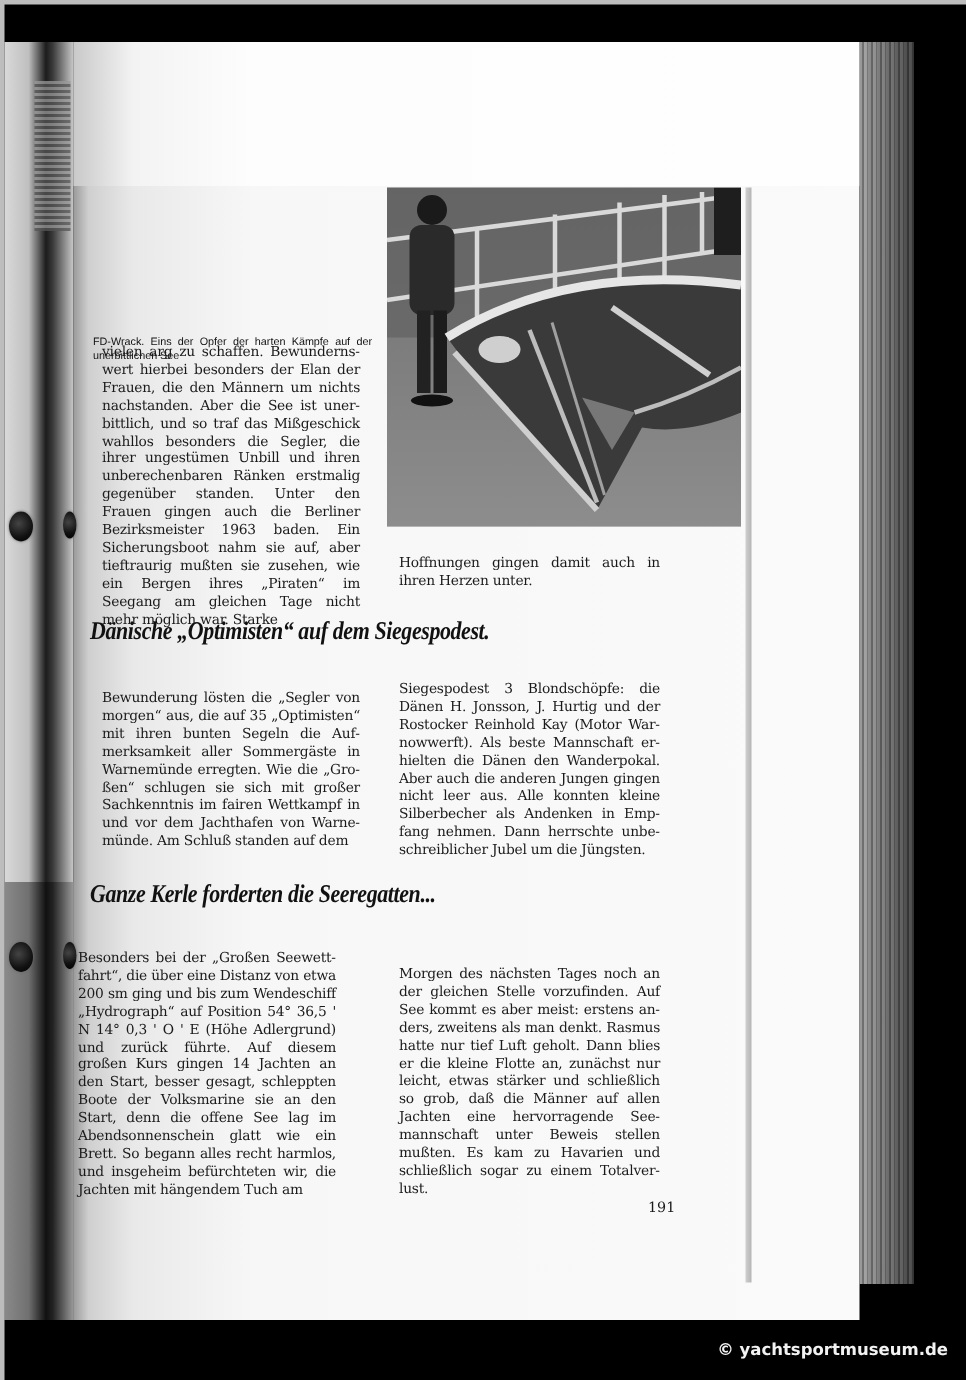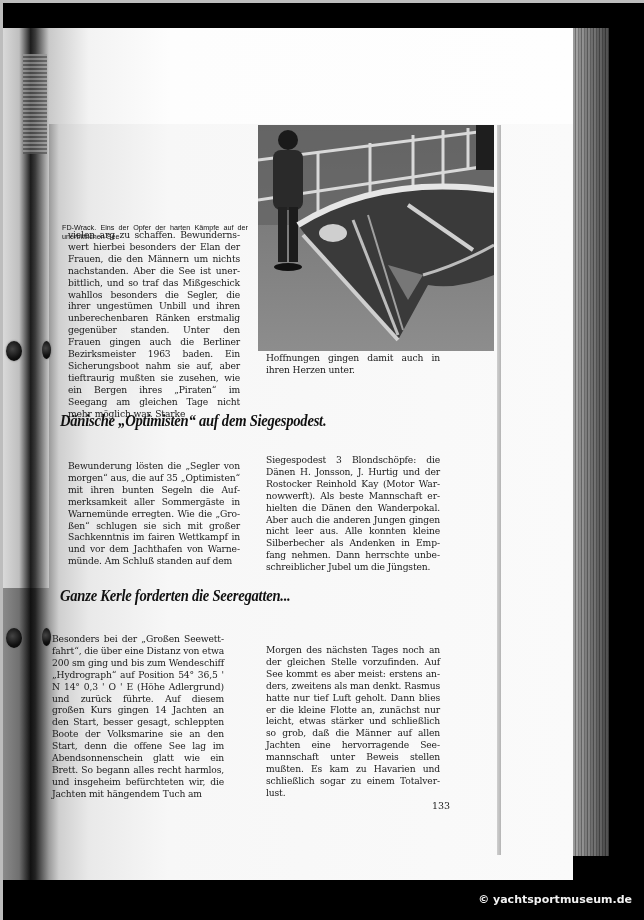--- a/index.html
+++ b/index.html
@@ -59,21 +59,21 @@
       text-align-last: left;
       margin-top: 40px;
     }
     .col {
       position: absolute; font-family: "DejaVu Serif", serif;
       font-size: 9.2px; line-height: 11.9px; color: #1a1a1a;
       text-align: justify; letter-spacing: -0.15px;
     }
     .col p { margin: 8px; }
     .col-a { left: 60px; top: 221px; width: 188px; }
-    .col-b { left: 258px; top: 344px; width: 190px; }
+    .col-b { left: 258px; top: 362px; width: 190px; }
     .col-c { left: 60px; top: 452px; width: 188px; }
     .col-d { left: 258px; top: 446px; width: 190px; }
     .col-e { left: 44px; top: 625px; width: 188px; }
     .col-f { left: 258px; top: 636px; width: 190px; }
     .heading {
       position: absolute; font-family: "Liberation Serif", serif;
       font-style: italic; font-weight: bold; color: #111;
       font-size: 17px; letter-spacing: -0.3px; transform: scaleX(0.86); transform-origin: left center;
       white-space: nowrap;
     }
@@ -178,15 +178,15 @@
 
 <div class="heading heading-2">Ganze Kerle forderten die Seeregatten...</div>
 
 <div class="col col-e">
   <p>Besonders bei der „Großen Seewett­fahrt“, die über eine Distanz von etwa 200 sm ging und bis zum Wende­schiff „Hydrograph“ auf Position 54° 36,5 ' N 14° 0,3 ' O ' E (Höhe Adler­grund) und zurück führte. Auf die­sem großen Kurs gingen 14 Jachten an den Start, besser gesagt, schlepp­ten Boote der Volksmarine sie an den Start, denn die offene See lag im Abendsonnenschein glatt wie ein Brett. So begann alles recht harmlos, und insgeheim befürchteten wir, die Jachten mit hängendem Tuch am</p>
 </div>
 <div class="col col-f">
   <p>Morgen des nächsten Tages noch an der gleichen Stelle vorzufinden. Auf See kommt es aber meist: erstens an­ders, zweitens als man denkt. Ras­mus hatte nur tief Luft geholt. Dann blies er die kleine Flotte an, zunächst nur leicht, etwas stärker und schließ­lich so grob, daß die Männer auf allen Jachten eine hervorragende See­mannschaft unter Beweis stellen mußten. Es kam zu Havarien und schließlich sogar zu einem Totalver­lust.</p>
 </div>
 
-<div class="page-number">133</div>
+<div class="page-number">191</div>
 
 <div class="watermark">© yachtsportmuseum.de</div>
 
 </body></html>

